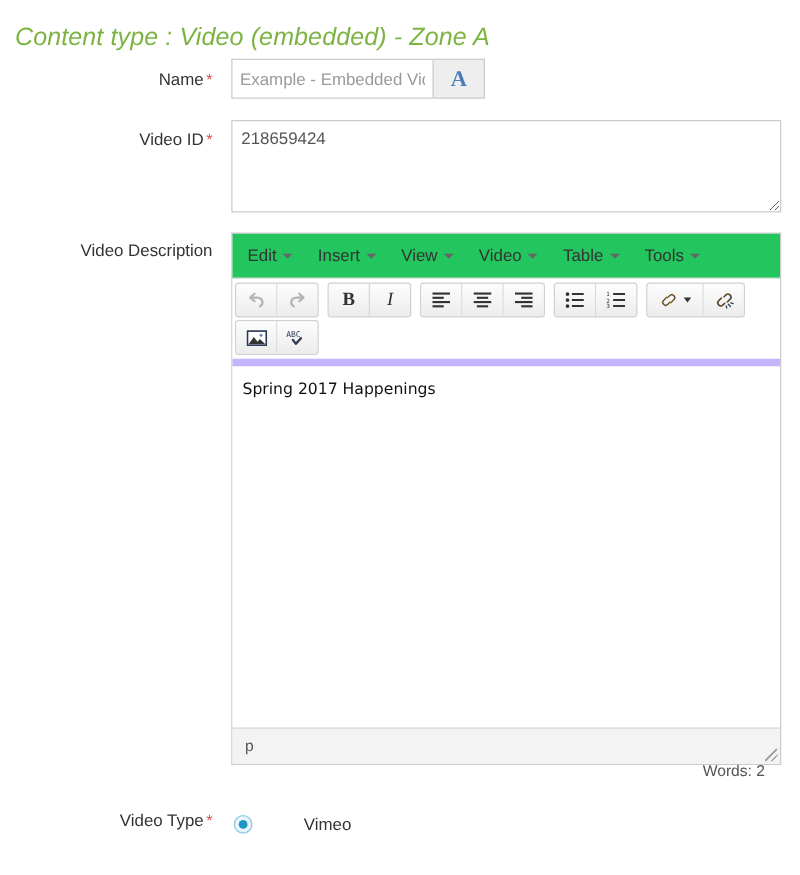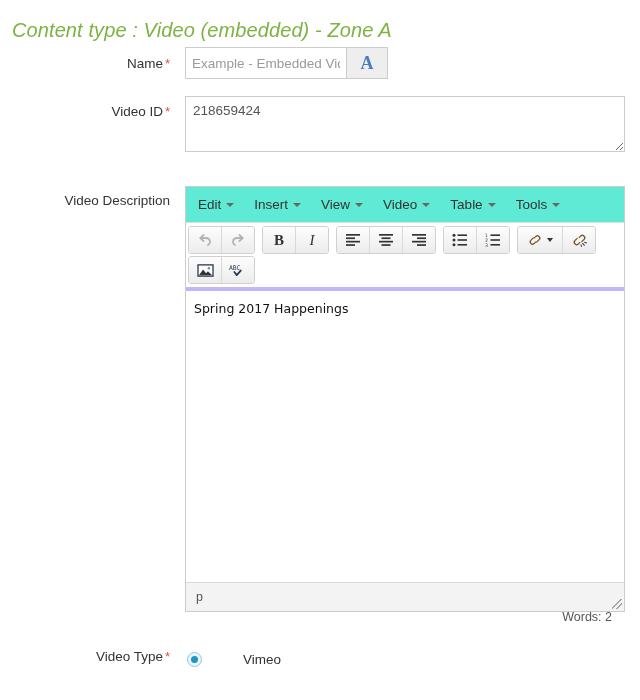--- a/index.html
+++ b/index.html
@@ -95,21 +95,21 @@
   }
 
   
   #row-videoid { top: 96px; height: 70px; border-radius: 11px; }
   #row-videoid .label-box { top: 8px; }
   .videoid-textarea {
     position: absolute;
     left: 185px;
     top: 0;
     width: 440px;
-    height: 56px;
+    height: 74px;
     box-sizing: border-box;
     border: 1px solid #cccccc;
     background: #ffffff;
     padding: 5px 7px;
     font-family: "Liberation Sans", sans-serif;
     font-size: 13.5px;
     color: #555555;
     resize: vertical;
     outline: none;
     line-height: 1.3;
@@ -125,21 +125,21 @@
     width: 440px;
     box-sizing: border-box;
     border: 1px solid #cccccc;
     background: #ffffff;
   }
   .mce-menubar {
     display: flex;
     align-items: center;
     height: 35px;
     border-bottom: 1px solid #e0e0e0;
-    background: #5eead4;
+    background: #22c55e;
     padding: 0 2px;
   }
   .mce-menu-item {
     display: flex;
     align-items: center;
     gap: 5px;
     padding: 4px 10px;
     font-size: 13.5px;
     color: #333333;
     cursor: pointer;
@@ -194,21 +194,21 @@
     border-right: 3.5px solid transparent;
     border-top: 4px solid #333;
     margin-left: 4px;
   }
   .mce-btn-b { font-family: "Liberation Serif", serif; font-weight: bold; font-size: 15px; }
   .mce-btn-i { font-family: "Liberation Serif", serif; font-style: italic; font-size: 15px; }
 
   .mce-content {
     height: 295px;
     background: #ffffff;
-    border-top: 4px solid #c4b5fd;
+    border-top: 6px solid #c4b5fd;
     padding: 10px 8px;
     box-sizing: border-box;
     font-family: "DejaVu Sans", sans-serif;
     font-size: 12.5px;
     color: #111111;
     overflow: hidden;
   }
   .mce-content p { margin: 0; }
 
   .mce-statusbar {

